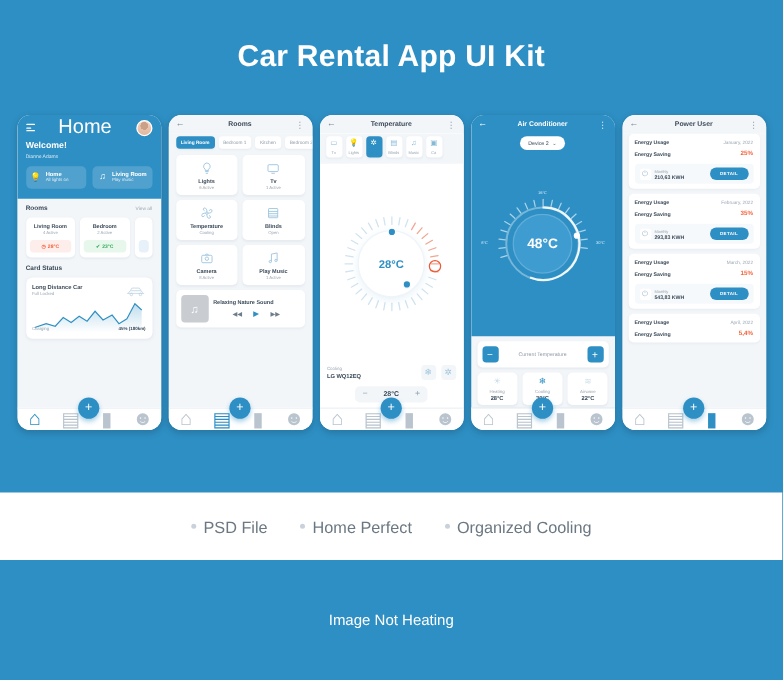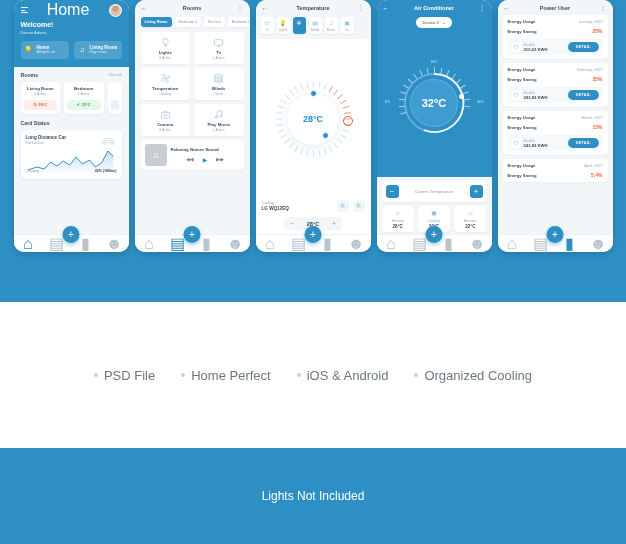--- a/index.html
+++ b/index.html
@@ -236,20 +236,23 @@
 
   
   .note-band{height:96px;display:flex;align-items:center;justify-content:center;flex:0 0 auto;}
   .note{color:#ffffff;font-size:12px;}
 </style>
 </head>
 <body>
 
 <div class="page">
 
+  <div class="title-band">
+    <div class="kit-title">Car Rental App UI Kit</div>
+  </div>
 
   <div class="phones">
 
     <div class="phone">
       <div class="s1-head">
         <div class="s1-topbar">
           <div class="hamb">
               <i></i>
               <i></i>
               <i></i>
@@ -587,21 +590,21 @@
               <div class="s4-tick" style="transform:rotate(312deg)"></div>
                 <div class="s4-tick" style="transform:rotate(324deg)"></div>
               <div class="s4-tick" style="transform:rotate(336deg)"></div>
                 <div class="s4-tick" style="transform:rotate(348deg)"></div>
             </div>
             <svg class="arc-svg" viewBox="0 0 72 72">
               <circle cx="36" cy="36" r="29" fill="none" stroke="#cfe6f5" stroke-width="1.6" stroke-opacity=".45"></circle>
               <path d="M36 7 A29 29 0 1 1 26 63" fill="none" stroke="#ffffff" stroke-width="1.8" stroke-opacity=".9"></path>
             </svg>
             <div class="s4-core">
-              <div class="s4-val">32°C</div>
+              <div class="s4-val">48°C</div>
             </div>
             <div class="s4-knob" style="right:6px;top:27px"></div>
             <div class="dlbl" style="left:50%;top:-7px;transform:translateX(-50%)">16°C</div>
             <div class="dlbl" style="left:-13px;top:46%">8°C</div>
             <div class="dlbl" style="right:-14px;top:46%">30°C</div>
           </div>
         </div>
 
         <div class="s4-white">
           <div class="cur-temp">
@@ -735,25 +738,21 @@
     <div class="feature">
       <span class="fdot"></span>
       <span class="ftxt">PSD File</span>
     </div>
     <div class="feature">
       <span class="fdot"></span>
       <span class="ftxt">Home Perfect</span>
     </div>
     <div class="feature">
       <span class="fdot"></span>
-      <span class="ftxt">iOS &amp; Android</span>
-    </div>
-    <div class="feature">
-      <span class="fdot"></span>
       <span class="ftxt">Organized Cooling</span>
     </div>
   </div>
 
   <div class="note-band">
-    <div class="note">Lights Not Included</div>
+    <div class="note">Image Not Heating</div>
   </div>
 
 </div>
 
 </body></html>

